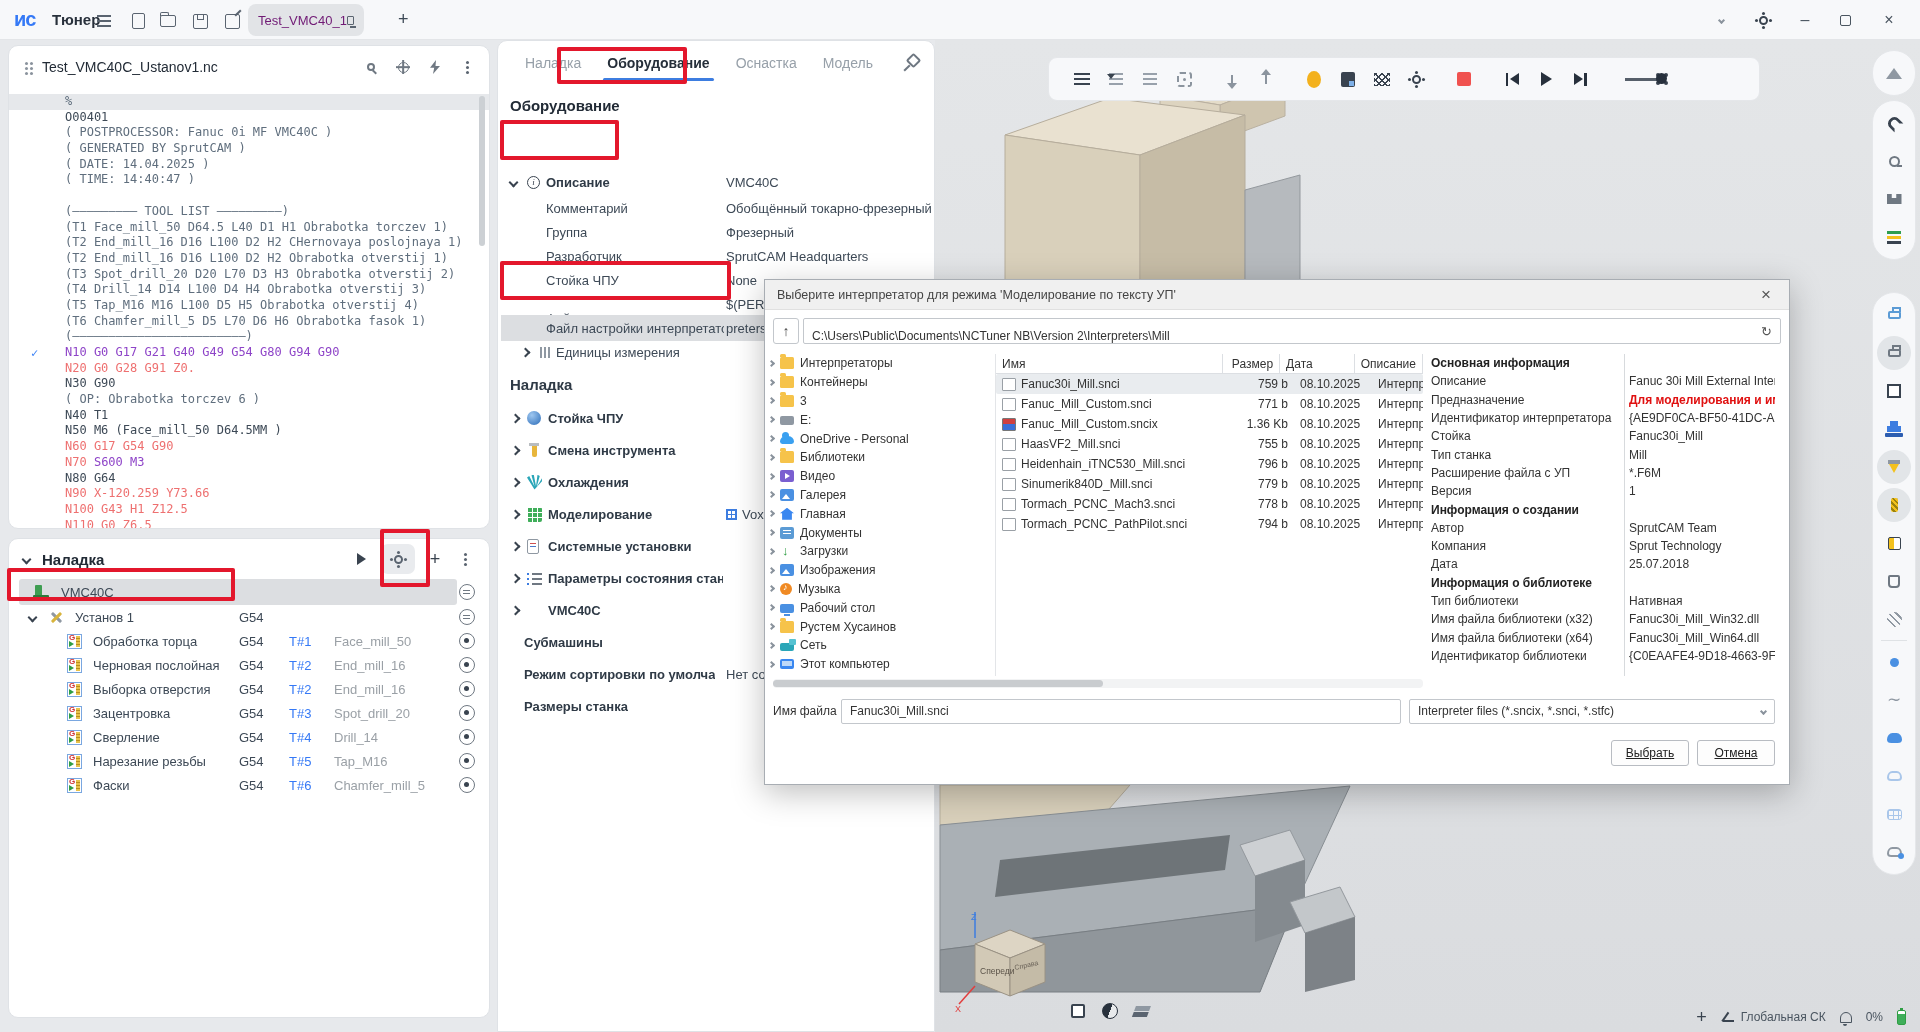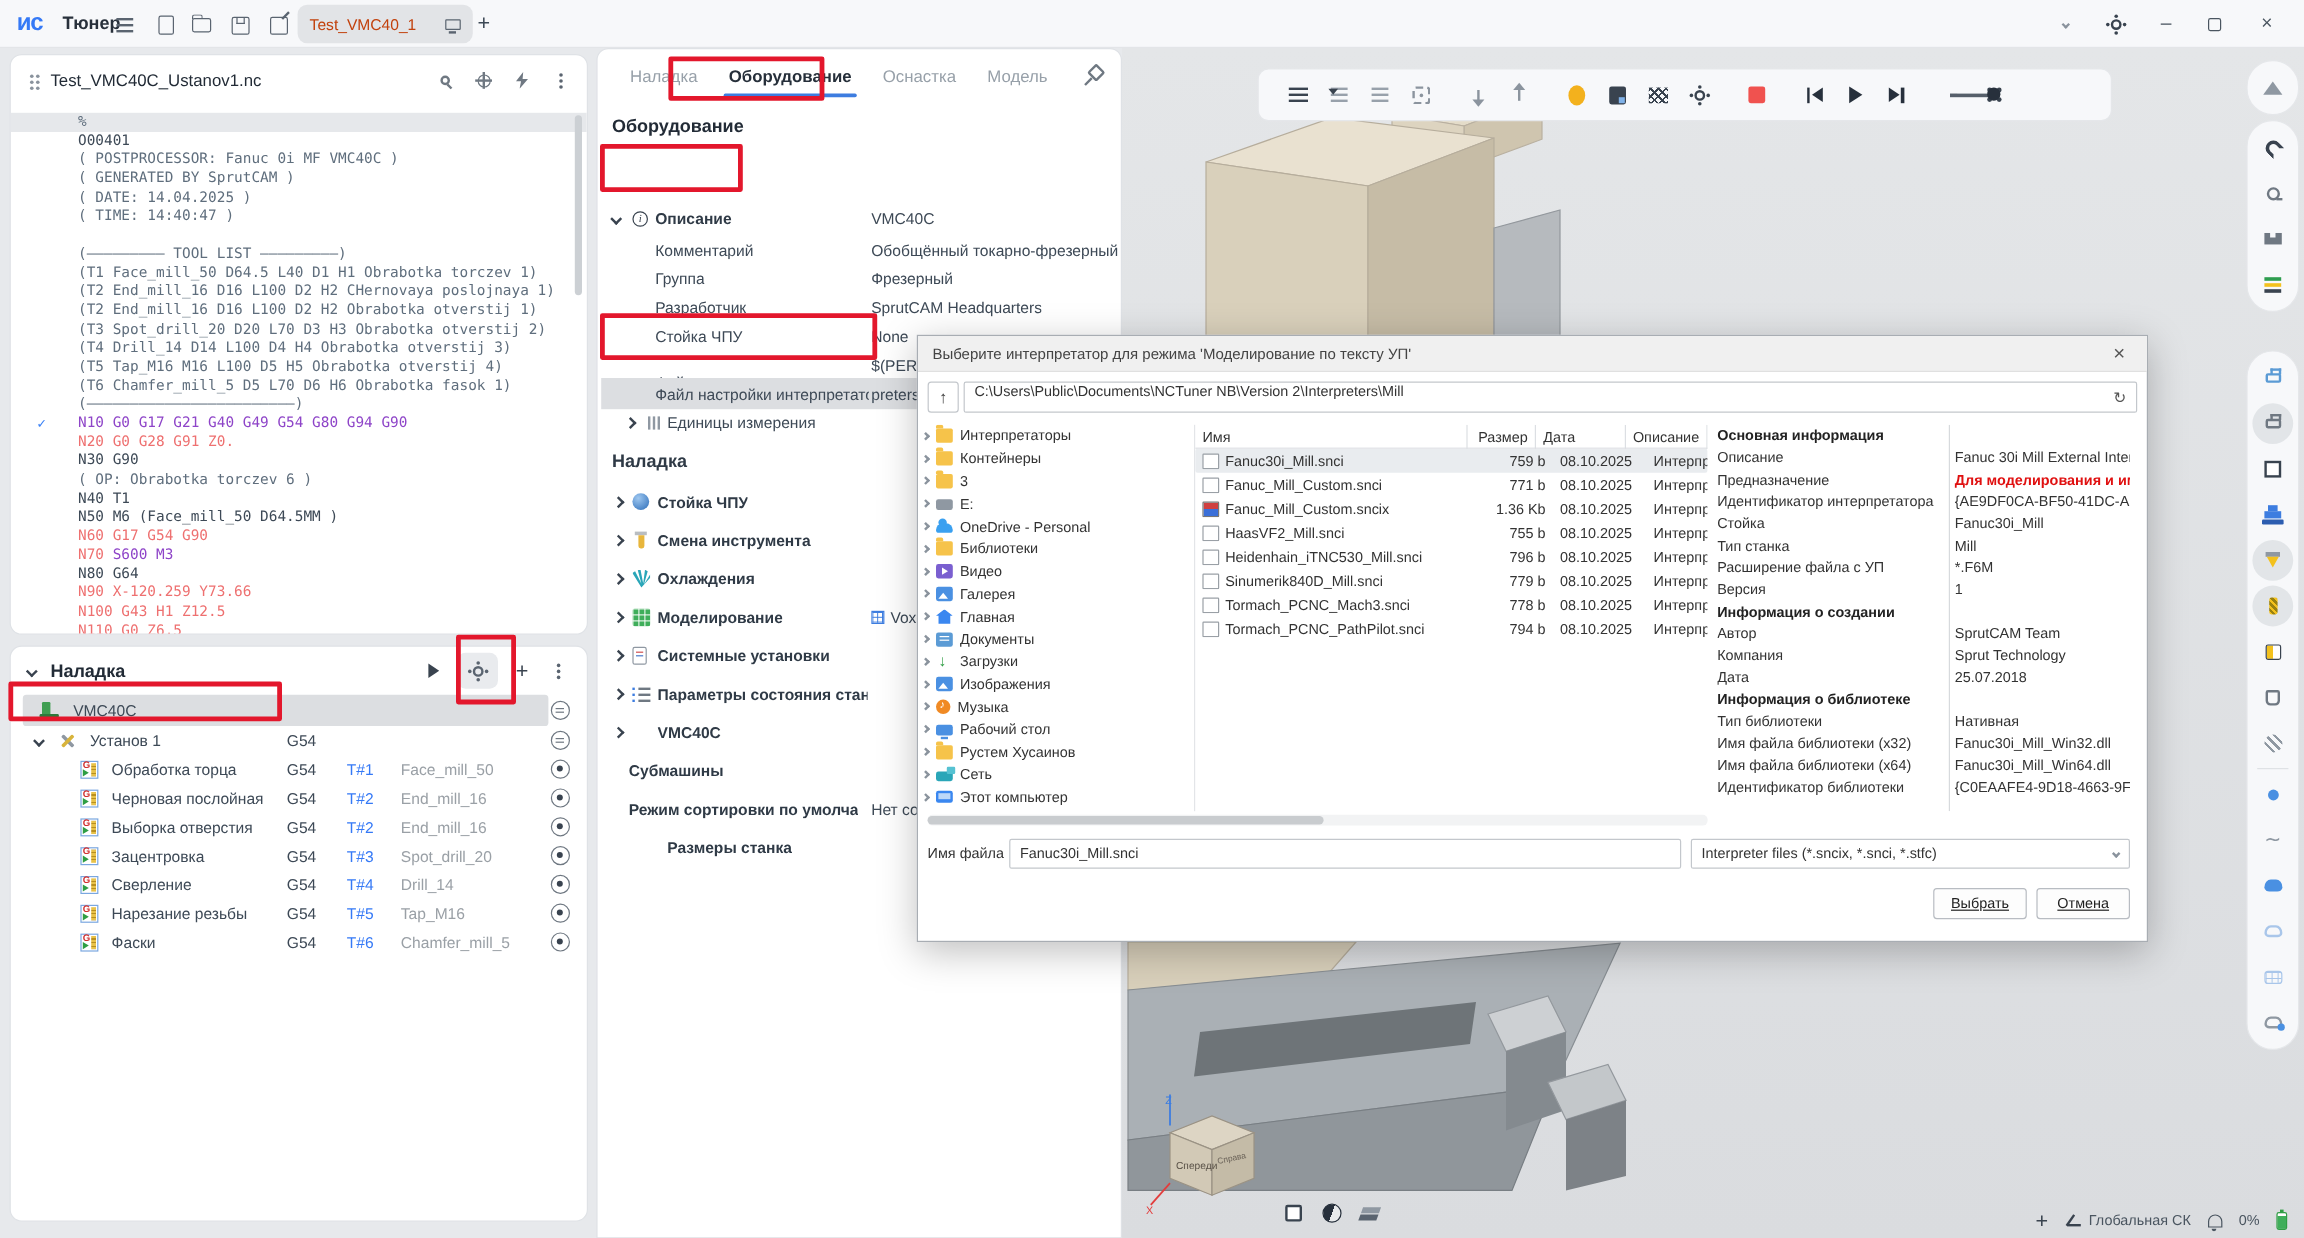--- a/index.html
+++ b/index.html
@@ -5,21 +5,21 @@
   * { margin:0; padding:0; box-sizing:border-box; }
   html,body { width:1920px; height:1032px; overflow:hidden; }
   body { font-family:"Liberation Sans", sans-serif; background:#e7e9ec; color:#3d4956; }
   #app { position:relative; width:1920px; height:1032px; background:#e7e9ec; }
 
   
   .topbar { position:absolute; left:0; top:0; width:1920px; height:40px; background:#f7f8fa; border-bottom:1px solid #e3e5e8; z-index:20; }
   .logo { position:absolute; left:14px; top:8px; font-weight:bold; font-size:20px; color:#3579f6; letter-spacing:-1px; }
   .appname { position:absolute; left:52px; top:11px; font-size:15px; font-weight:bold; color:#28303b; }
   .tb-ic { position:absolute; top:9px; width:24px; height:24px; display:flex; align-items:center; justify-content:center; cursor:pointer; }
-  .doc-tab { position:absolute; left:248px; top:4px; width:146px; height:32px; background:#e2e4e7; border-radius:8px; display:flex; align-items:center; padding:0 10px; font-size:13px; color:#c2410c; }
+  .doc-tab { position:absolute; left:248px; top:4px; width:116px; height:32px; background:#e2e4e7; border-radius:8px; display:flex; align-items:center; padding:0 10px; font-size:13px; color:#701a75; }
   .plus-btn { position:absolute; left:398px; top:9px; font-size:18px; color:#3d4956; cursor:pointer; }
   .winctl { position:absolute; top:8px; display:flex; align-items:center; justify-content:center; width:26px; height:24px; font-size:16px; color:#4a5560; cursor:pointer; }
 
   
   .bars { width:14px; height:2px; background:#5a6470; box-shadow:0 -5px 0 #5a6470, 0 5px 0 #5a6470; }
   .file-glyph { width:13px; height:16px; border:1.7px solid #5a6470; border-radius:2px; position:relative; }
   .folder-glyph { width:16px; height:12px; border:1.7px solid #5a6470; border-radius:2px; position:relative; }
   .folder-glyph::before { content:""; position:absolute; left:-1px; top:-4px; width:7px; height:3px; border:1.7px solid #5a6470; border-bottom:none; border-radius:2px 2px 0 0; }
   .save-glyph { width:15px; height:15px; border:1.7px solid #5a6470; border-radius:2px; position:relative; }
   .save-glyph::before { content:""; position:absolute; left:3px; top:0; width:5px; height:4px; border:1.5px solid #5a6470; border-top:none; }
@@ -206,21 +206,21 @@
   .s-mesh { width:15px; height:11px; border:1.5px solid #a9c6ea; border-radius:3px; background-image:linear-gradient(#a9c6ea 1px,transparent 1px),linear-gradient(90deg,#a9c6ea 1px,transparent 1px); background-size:5px 5px; }
   .s-patch-dot { width:15px; height:10px; border:2px solid #8f98a2; border-radius:50% 50% 40% 40% / 90% 90% 50% 50%; position:relative; }
   .s-patch-dot::after { content:""; position:absolute; right:-4px; bottom:-4px; width:6px; height:6px; border-radius:50%; background:#4a90e2; }
 
   
   #dialog { position:absolute; left:764px; top:279px; width:1026px; height:506px; background:#fff; border:1px solid #a8adb3; box-shadow:0 8px 30px rgba(0,0,0,.25); z-index:100; font-size:12px; }
   .dlg-title { height:30px; background:#f0f0f0; border-bottom:1px solid #e0e0e0; display:flex; align-items:center; padding:0 12px; color:#444; font-size:12.5px; }
   .dlg-close { margin-left:auto; font-size:17px; color:#555; cursor:pointer; width:22px; text-align:center; }
   .dlg-pathrow { position:absolute; left:8px; top:38px; right:8px; height:26px; display:flex; gap:4px; }
   .up-btn { width:26px; height:26px; border:1px solid #c3c7cc; border-radius:3px; display:flex; align-items:center; justify-content:center; font-size:14px; color:#444; cursor:pointer; background:#fff; }
-  .path-input { flex:1; border:1px solid #c3c7cc; border-radius:2px; display:flex; align-items:flex-start; padding:0 8px; color:#333; position:relative; background:#fff; }
+  .path-input { flex:1; border:1px solid #c3c7cc; border-radius:2px; display:flex; align-items:flex-end; padding:0 8px; color:#333; position:relative; background:#fff; }
   .refresh-g { position:absolute; right:8px; top:5px; font-size:13px; color:#555; cursor:pointer; }
   .dlg-tree { position:absolute; left:0; top:74px; width:218px; bottom:108px; overflow:hidden; }
   .tree-item { height:18.8px; display:flex; align-items:center; gap:6px; padding-left:4px; color:#333; cursor:pointer; white-space:nowrap; }
   .tico { width:14px; height:12px; flex:none; position:relative; }
   .ic-folder { background:#f6c34a; border-radius:1.5px; }
   .ic-folder::before { content:""; position:absolute; left:0; top:-3px; width:6px; height:3px; background:#f6c34a; border-radius:1.5px 1.5px 0 0; }
   .ic-drive { background:#8f98a2; border-radius:2px; height:9px!important; margin-top:2px; }
   .ic-cloud { background:#3aa0f0; border-radius:7px 7px 3px 3px; height:8px!important; margin-top:3px; }
   .ic-cloud::before { content:""; position:absolute; left:2px; top:-4px; width:7px; height:7px; border-radius:50%; background:#3aa0f0; }
   .ic-video { background:#7a5fd0; border-radius:2px; }
@@ -761,21 +761,21 @@
           <span class="lab" style="position: absolute; left: 50px; white-space: nowrap; overflow: hidden; max-width: 175px;">VMC40C</span>
         </div>
         <div class="eqrow head" style="top: 586px; height: 30px;">
           <span class="lab" style="position: absolute; left: 26px; white-space: nowrap; overflow: hidden; max-width: 196px;">Субмашины</span>
         </div>
         <div class="eqrow head" style="top: 618px; height: 30px;">
           <span class="lab" style="position: absolute; left: 26px; white-space: nowrap; overflow: hidden; max-width: 196px;">Режим сортировки по умолча</span>
           <span class="val" style="font-weight: normal;">Нет со</span>
         </div>
         <div class="eqrow head" style="top: 650px; height: 30px;">
-          <span class="lab" style="position: absolute; left: 26px; white-space: nowrap; overflow: hidden; max-width: 196px; margin-left: 32px;">Размеры станка</span>
+          <span class="lab" style="position: absolute; left: 26px; white-space: nowrap; overflow: hidden; max-width: 196px;">Размеры станка</span>
         </div>
       </div>
   </div>
 
   <div class="redbox" style="left:557px;top:47px;width:130px;height:37px"></div>
   <div class="redbox" style="left:500px;top:120px;width:119px;height:40px"></div>
   <div class="redbox" style="left:500px;top:261px;width:231px;height:39px"></div>
   <div class="redbox" style="left:7px;top:568px;width:228px;height:33px"></div>
   <div class="redbox" style="left:380px;top:529px;width:50px;height:58px"></div>
 

